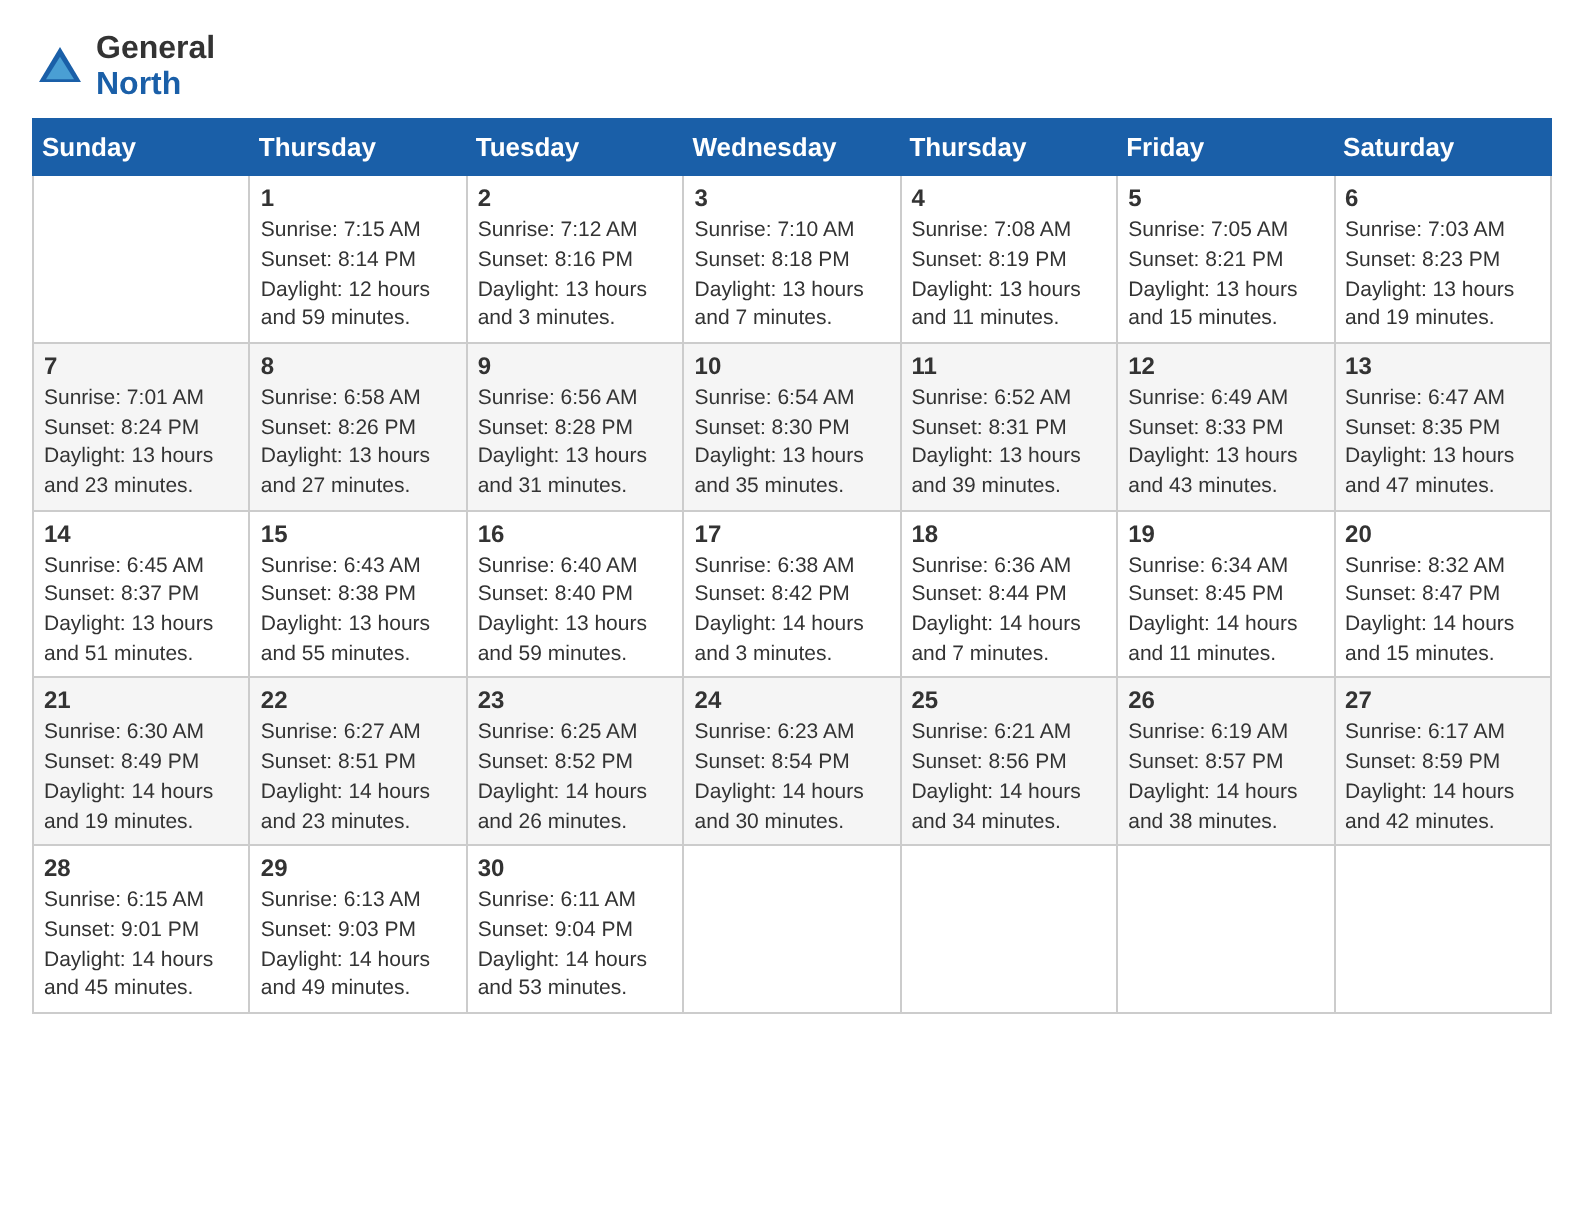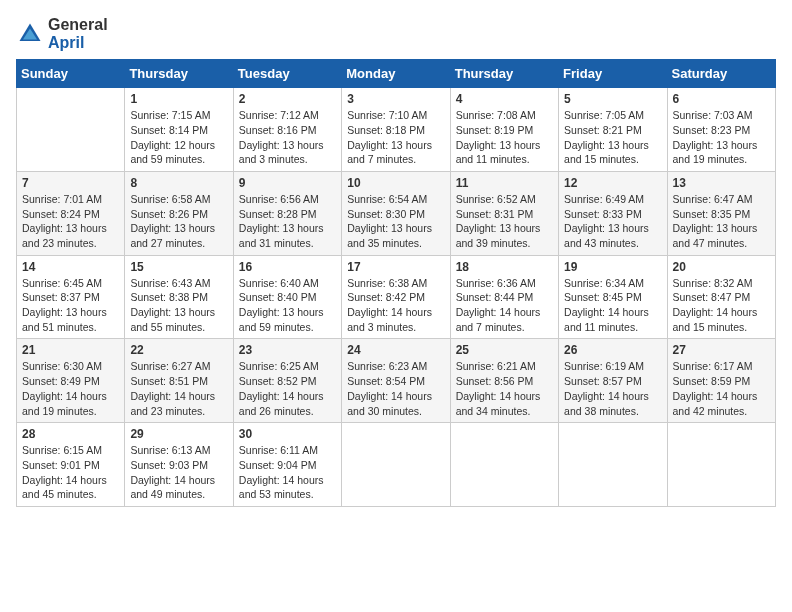--- a/index.html
+++ b/index.html
@@ -98,32 +98,32 @@
 <body>
 
 <div class="header">
   <div class="logo">
     <svg class="logo-icon" viewBox="0 0 40 40" xmlns="http://www.w3.org/2000/svg">
       <polygon points="20,5 35,30 5,30" fill="#1a5fa8"></polygon>
       <polygon points="20,12 30,28 10,28" fill="#4a9fd4"></polygon>
     </svg>
     <div class="logo-text">
       <span class="logo-general">General</span>
-      <span class="logo-blue">April</span>
+      <span class="logo-blue">North</span>
     </div>
   </div>
 </div>
 
 <table class="calendar">
   <thead>
     <tr>
     <th>Sunday</th>
         <th>Thursday</th>
         <th>Tuesday</th>
-        <th>Monday</th>
+        <th>Wednesday</th>
         <th>Thursday</th>
         <th>Friday</th>
         <th>Saturday</th>
       </tr>
   </thead>
   <tbody id="calendar-body">
   <tr>
         <td class="empty-cell"></td>
         <td>
           <span class="day-num">1</span>

